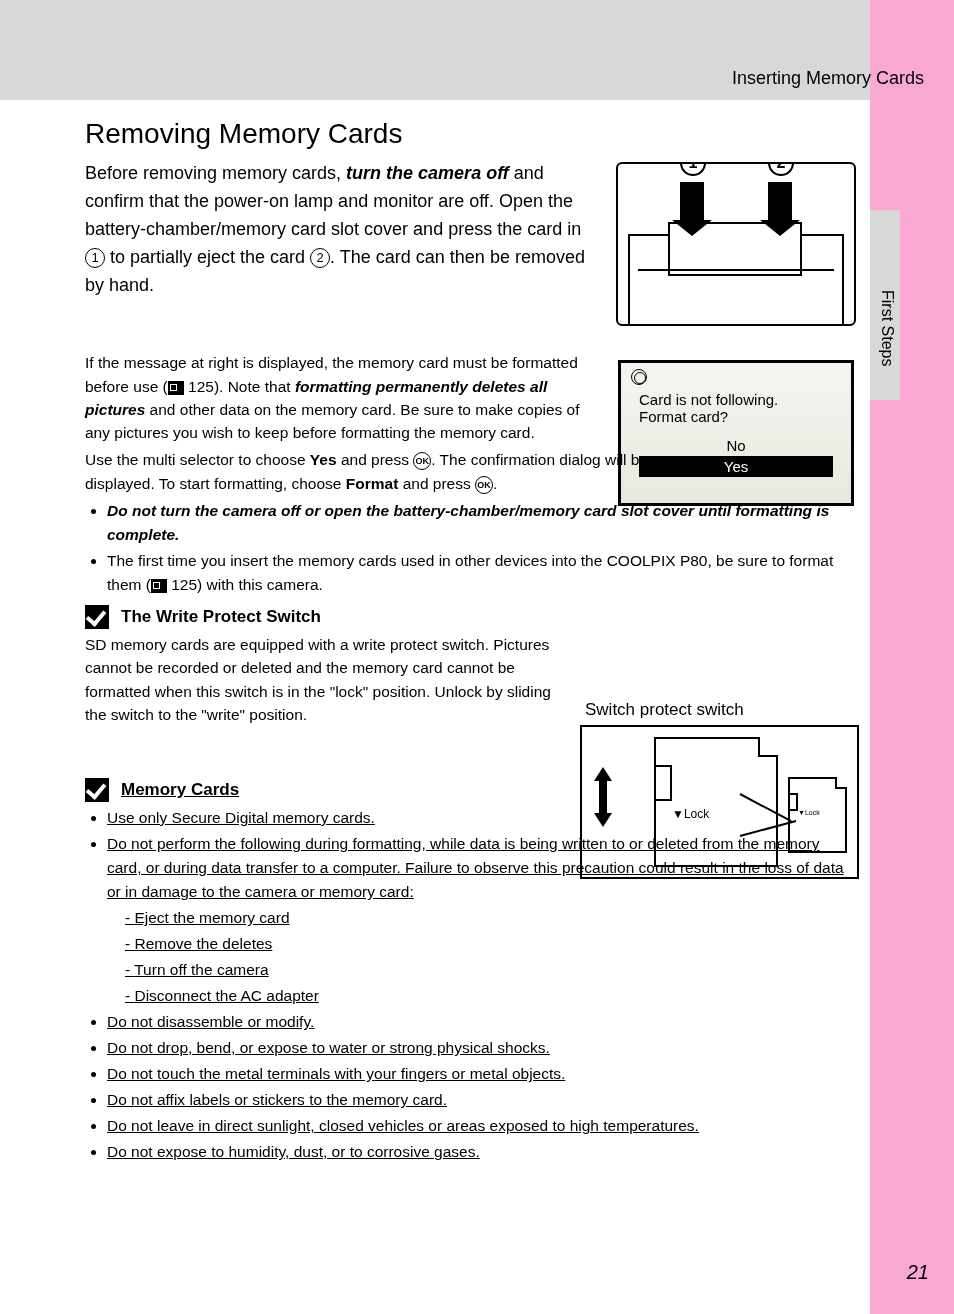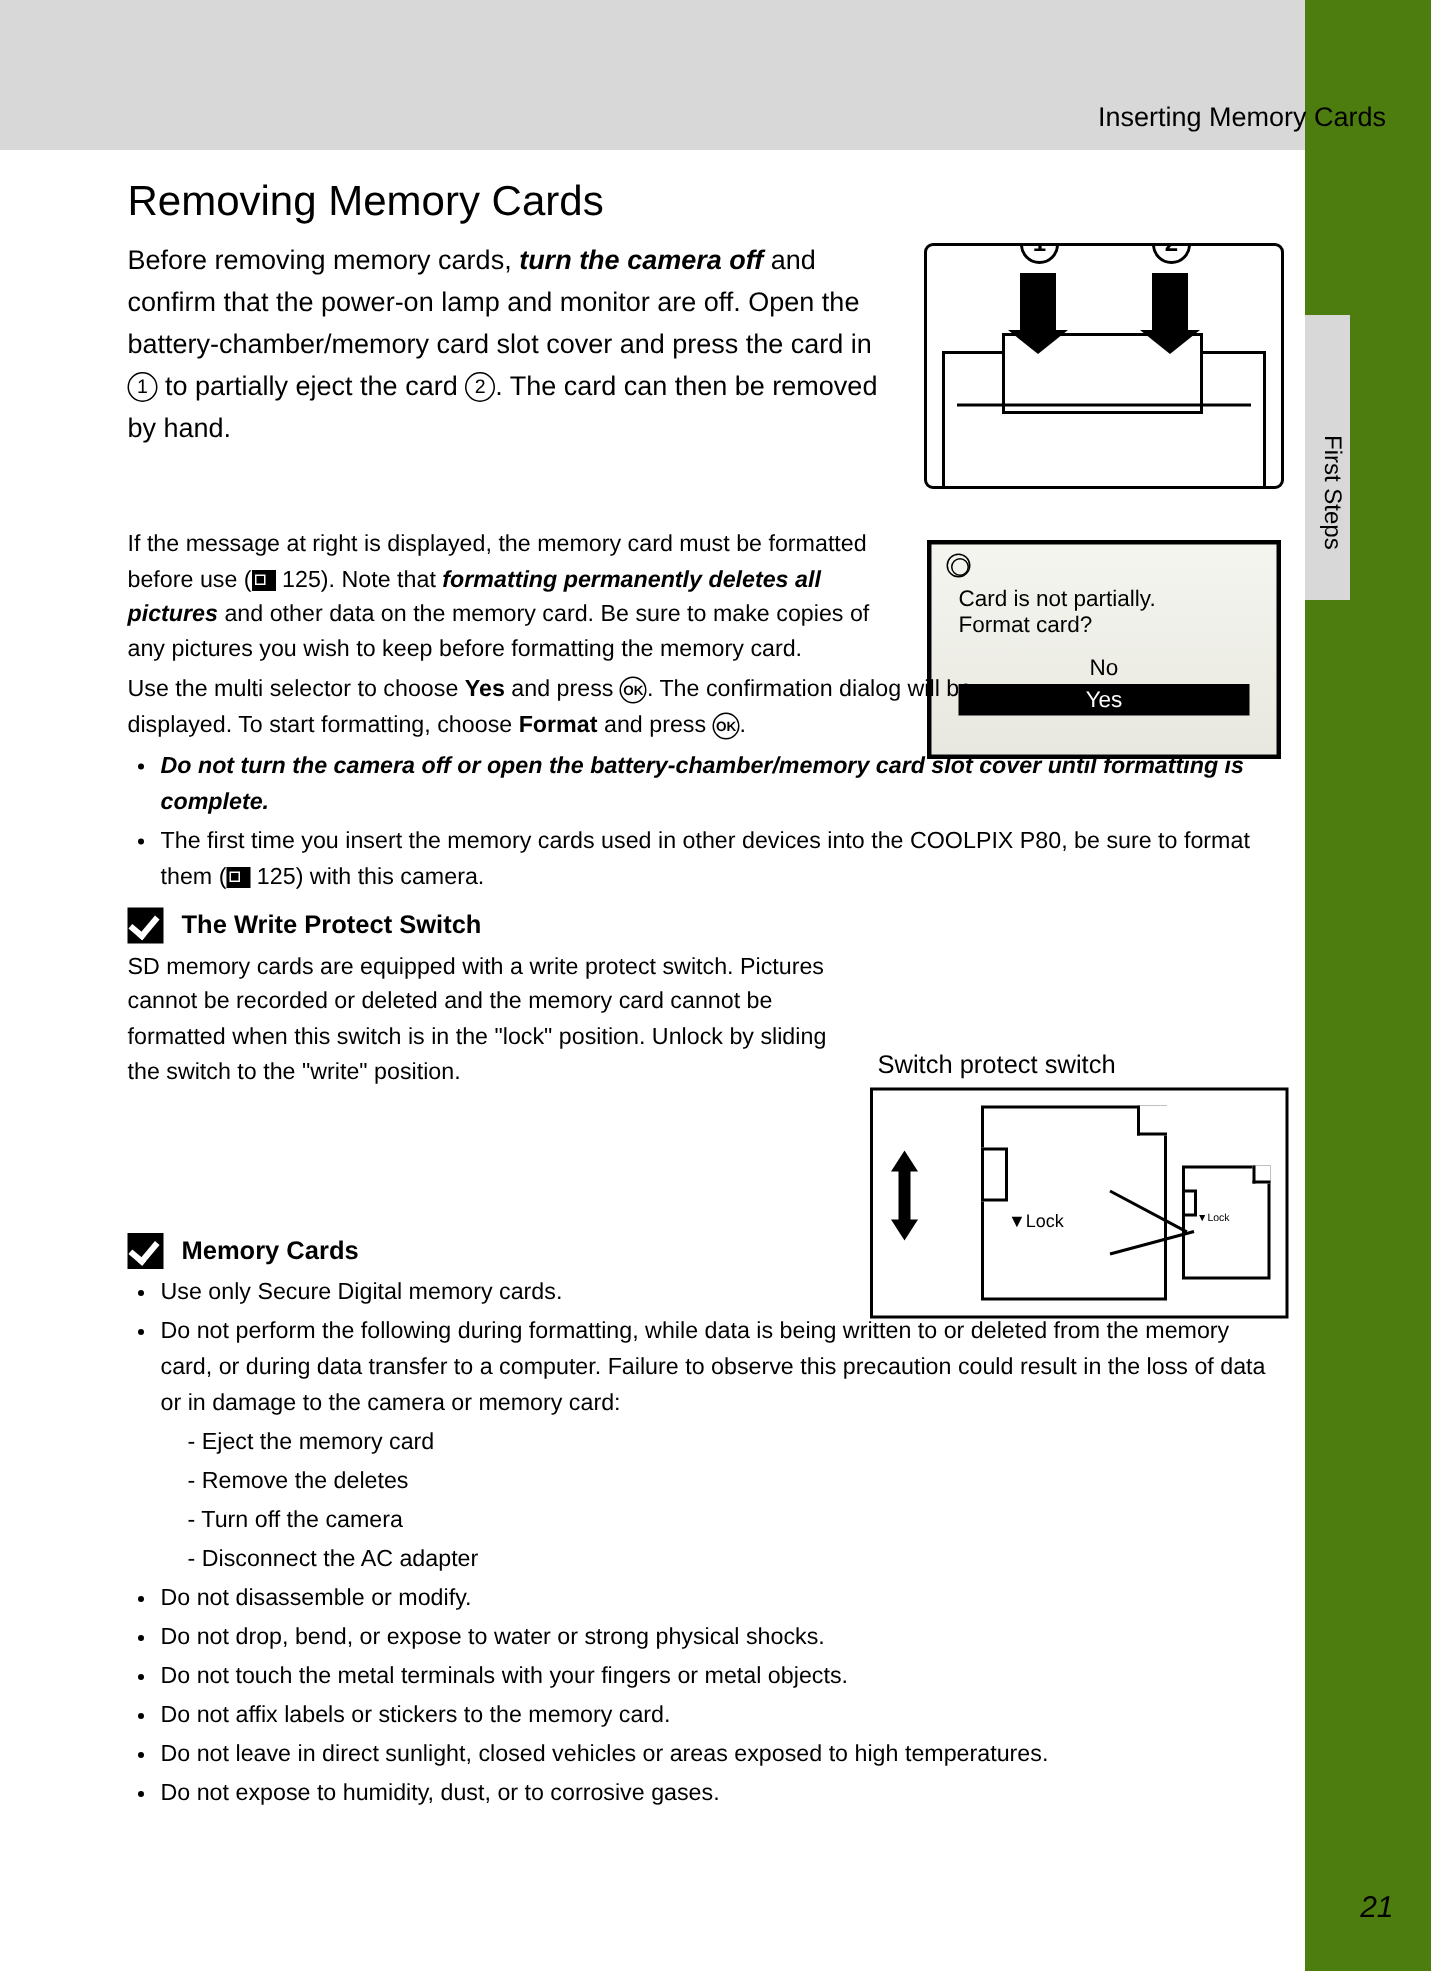--- a/index.html
+++ b/index.html
@@ -6,21 +6,21 @@
     margin: 0;
     padding: 0;
     background: #d8d8d8;
     font-family: Arial, Helvetica, sans-serif;
     font-size: 16px;
     color: #000;
   }
   .page {
     width: 954px;
     height: 1314px;
-    background: #4d7c0f;
+    background: #f9a8d4;
     position: relative;
     box-sizing: border-box;
   }
   .content-area {
     position: absolute;
     top: 0;
     left: 0;
     width: 870px;
     height: 1314px;
     background: #fff;
@@ -309,21 +309,21 @@
     <div class="card-lid"></div>
     <div class="arrow-down arrow1"></div>
     <div class="arrow-down arrow2"></div>
     <div class="circ-num n1">1</div>
     <div class="circ-num n2">2</div>
   </div>
 
   <div class="format-dialog">
     <div class="pwr-icon"></div>
     <div class="q">
-      <span>Card is not partially.</span><br>
+      <span>Card is not following.</span><br>
       <span>Format card?</span>
     </div>
     <div class="opt-no">No</div>
     <div class="opt-yes">Yes</div>
   </div>
 
   <div class="wps-label">Switch protect switch</div>
   <div class="wps-diagram">
     <div class="arrow-ud">
         <div class="bar"></div>
@@ -362,21 +362,21 @@
     </div>
 
     <div class="section" style="margin-top:8px;">
       <h2>
         <span class="check-icon"></span>
         <span>The Write Protect Switch</span>
       </h2>
       <div class="para narrow2">SD memory cards are equipped with a write protect switch. Pictures cannot be recorded or deleted and the memory card cannot be formatted when this switch is in the "lock" position. Unlock by sliding the switch to the "write" position.</div>
     </div>
 
-    <div class="section" style="margin-top:96px;">
+    <div class="section" style="margin-top:52px;text-decoration:underline;">
       <h2>
         <span class="check-icon"></span>
         <span>Memory Cards</span>
       </h2>
       <ul class="bullets">
         <li>Use only Secure Digital memory cards.</li>
         <li>
           <span>Do not perform the following during formatting, while data is being written to or deleted from the memory card, or during data transfer to a computer. Failure to observe this precaution could result in the loss of data or in damage to the camera or memory card:</span>
           <ul class="dashes">
             <li>Eject the memory card</li>

